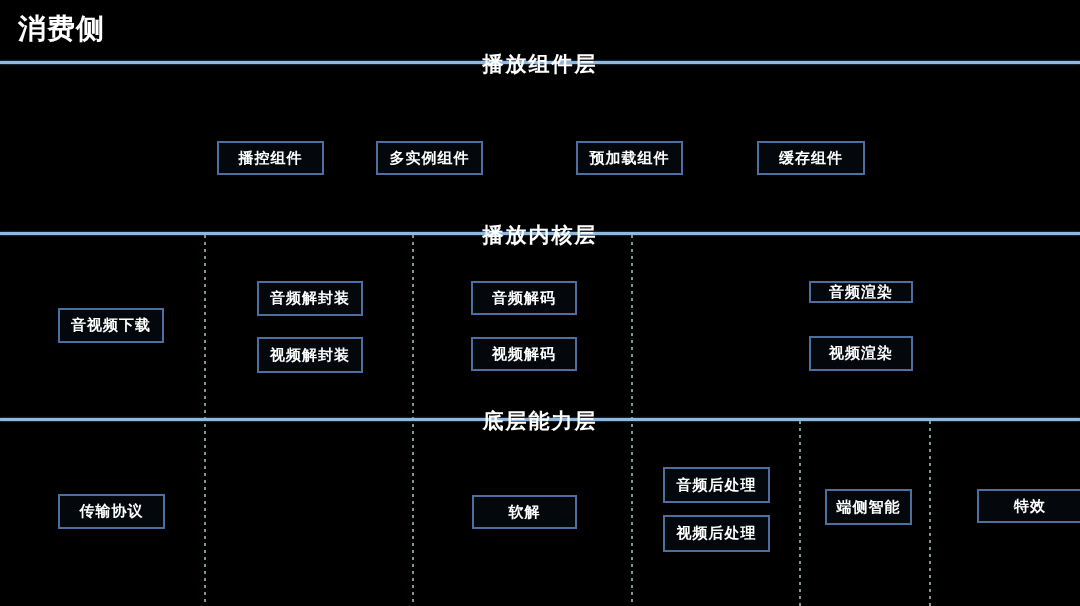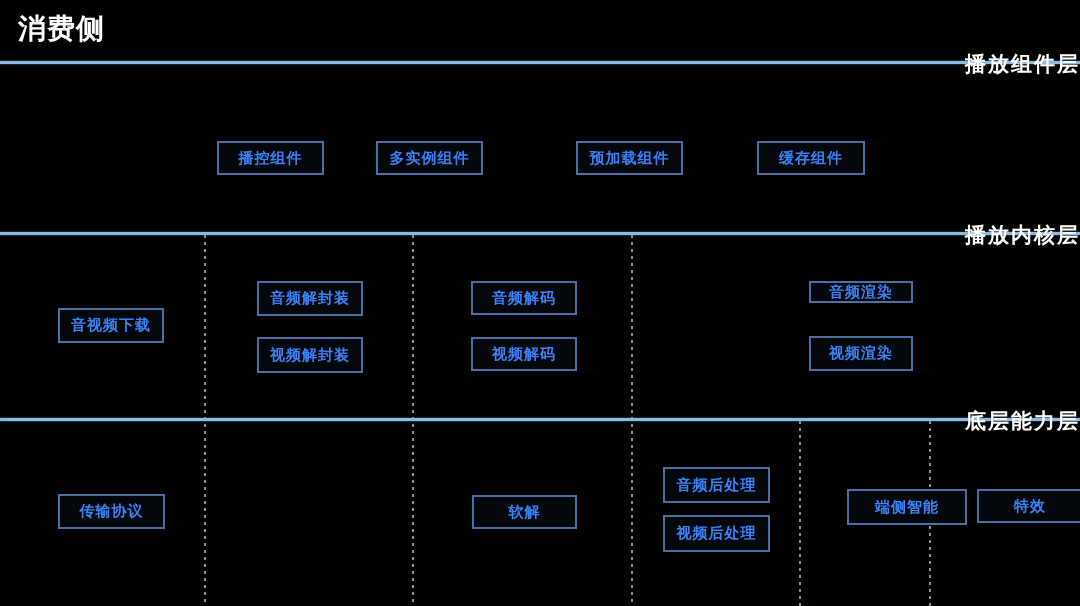--- a/index.html
+++ b/index.html
@@ -30,21 +30,21 @@
     width: 1080px;
     height: 3px;
     background: #8fb9e0;
     box-shadow: 0 0 2px #5a87b8;
     z-index: 1;
   }
   .layer-header {
     position: absolute;
     left: 0;
     width: 1080px;
-    text-align: right;
+    text-align: center;
     color: #ffffff;
     font-size: 21px;
     font-weight: bold;
     letter-spacing: 2px;
     z-index: 2;
   }
   .vdots {
     position: absolute;
     width: 2px;
     background-image: repeating-linear-gradient(
@@ -52,21 +52,21 @@
       #7e988c 0px, #7e988c 3px,
       transparent 3px, transparent 7px
     );
     z-index: 0;
   }
   .box {
     position: absolute;
     box-sizing: border-box;
     border: 2px solid #4c6f9f;
     background: #04070c;
-    color: #3b82f6;
+    color: #ffffff;
     font-size: 15px;
     font-weight: bold;
     letter-spacing: 1px;
     display: flex;
     align-items: center;
     justify-content: center;
     z-index: 3;
     white-space: nowrap;
   }
 </style>
@@ -101,16 +101,16 @@
   <div class="box" style="left:257px; top:337px; width:106px; height:36px;text-align:center;">视频解封装</div>
   <div class="box" style="left:471px; top:281px; width:106px; height:34px;">音频解码</div>
   <div class="box" style="left:471px; top:337px; width:106px; height:34px;">视频解码</div>
   <div class="box" style="left:809px; top:281px; width:104px; height:22px;">音频渲染</div>
   <div class="box" style="left:809px; top:336px; width:104px; height:35px;">视频渲染</div>
 
   <div class="box" style="left:58px; top:494px; width:107px; height:35px;">传输协议</div>
   <div class="box" style="left:472px; top:495px; width:105px; height:34px;">软解</div>
   <div class="box" style="left:663px; top:467px; width:107px; height:36px;">音频后处理</div>
   <div class="box" style="left:663px; top:515px; width:107px; height:37px;">视频后处理</div>
-  <div class="box" style="left:847px; top:489px; width:120px; height:36px;">端侧智能</div>
+  <div class="box" style="left:825px; top:489px; width:87px; height:36px;">端侧智能</div>
   <div class="box" style="left:950px; top:489px; width:106px; height:34px;margin-left:27px;">特效</div>
 
 </div>
 
 </body></html>

